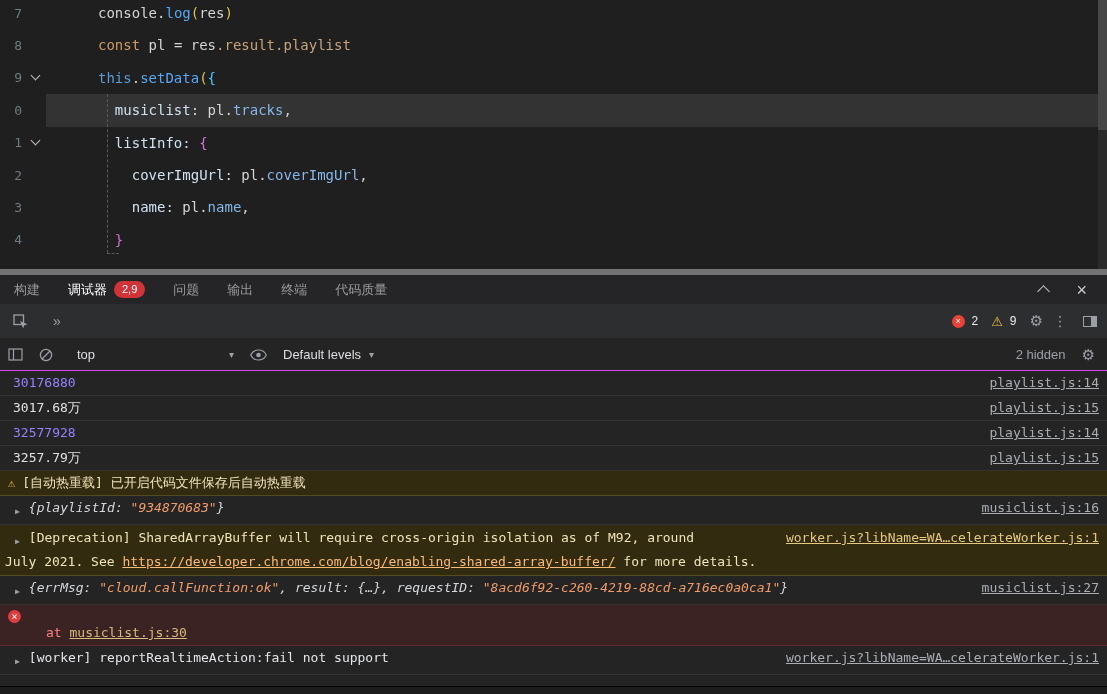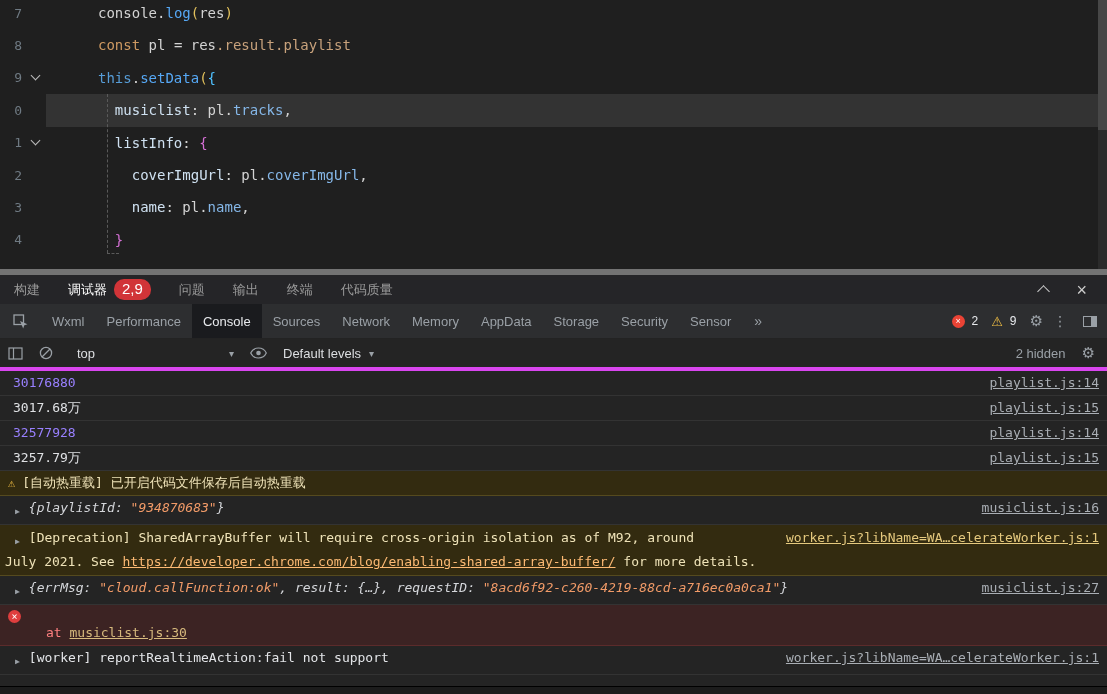--- a/index.html
+++ b/index.html
@@ -25,21 +25,21 @@
   .bracket-guide { position:absolute; left:107px; top:94px; height:159px; border-left:1px dashed #5a5a5a; }
   .bracket-guide-foot { position:absolute; left:107px; top:253px; width:12px; border-top:1px dashed #5a5a5a; }
   .ed-scroll { position:absolute; right:0; top:0; width:9px; height:269px; background:#2b2b2b; z-index:3; }
   .ed-thumb { width:100%; height:130px; background:#474747; }
 
   
   .panel-bar { height:35px; background:#252528; border-top:6px solid #737373;
                display:flex; align-items:center; padding:0 14px; font-size:13px; }
   .panel-tab { margin-right:28px; color:#9a9a9a; display:flex; align-items:center; gap:7px; cursor:default; }
   .panel-tab.active { color:#ffffff; }
-  .pbadge { background:#d13438; color:#fff; font-size:15px; padding:2px 8px; border-radius:10px; line-height:1.1; }
+  .pbadge { background:#d13438; color:#fff; font-size:11px; padding:2px 8px; border-radius:10px; line-height:1.1; }
   .panel-right { margin-left:auto; display:flex; align-items:center; gap:28px; padding-right:6px; }
   .chev-up { width:9px; height:9px; border-left:1.6px solid #cccccc; border-top:1.6px solid #cccccc;
              transform:rotate(45deg); margin-top:4px; }
   .xclose { color:#cccccc; font-size:18px; line-height:1; }
 
   
   .dt-bar { height:35px; background:#2d2e30; display:flex; align-items:stretch; font-size:13px;
             color:#9aa0a6; border-bottom:1px solid #232323; }
   .dt-inspect { display:flex; align-items:center; padding:0 13px; }
   .dt-tab { padding:0 11px; display:flex; align-items:center; white-space:nowrap; }
@@ -49,21 +49,21 @@
   .err-circ { background:#ea4335; color:#fff; width:13px; height:13px; border-radius:50%;
               display:inline-flex; align-items:center; justify-content:center; font-size:9px; line-height:1; }
   .dt-count { color:#e8eaed; font-size:12px; margin-right:6px; }
   .warn-tri { color:#f6c244; font-size:13px; }
   .gear { color:#9aa0a6; font-size:15px; }
   .kebab { color:#9aa0a6; font-size:14px; padding:0 3px; }
   .dock { width:14px; height:11px; border:1.4px solid #9aa0a6; position:relative; margin-left:6px; }
   .dock::after { content:""; position:absolute; right:0; top:0; bottom:0; width:5px; background:#9aa0a6; }
 
   
-  .ctoolbar { height:32px; background:#242424; border-bottom:4px solid #d946ef;
+  .ctoolbar { height:32px; background:#242424; border-bottom:1px solid #d946ef;
               display:flex; align-items:center; gap:16px; padding:0 8px; font-size:13px; color:#9aa0a6; }
   .tool-icon { display:flex; align-items:center; }
   .context { width:165px; display:flex; justify-content:space-between; align-items:center;
              color:#dddfe2; padding-left:8px; }
   .drop-arrow { color:#9aa0a6; font-size:10px; }
   .filter { width:237px; height:21px; background:transparent; border:1px solid #5f6368; color:#e8eaed;
             font-family:"Liberation Sans", sans-serif; font-size:13px; padding:0 7px; outline:none; }
   .filter::placeholder { color:#868a8e; }
   .levels { display:flex; align-items:center; gap:8px; color:#dddfe2; }
   .hidden-count { margin-left:auto; color:#9aa0a6; }
@@ -177,32 +177,20 @@
     </div>
   </div>
 
   <div class="dt-bar">
     <span class="dt-inspect">
       <svg width="15" height="15" viewBox="0 0 15 15">
         <rect x="1" y="1" width="9.5" height="9.5" fill="none" stroke="#9aa0a6" stroke-width="1.3"></rect>
         <path d="M7 7l7.5 3.2-3.2 1.1-1.1 3.2z" fill="#9aa0a6"></path>
       </svg>
     </span>
-    <div id="dt-tabs" style="display:flex;align-items:stretch;">
-        <div class="dt-tab">Wxml</div>
-        <div class="dt-tab">Performance</div>
-        <div class="dt-tab active">Console</div>
-        <div class="dt-tab">Sources</div>
-        <div class="dt-tab">Network</div>
-        <div class="dt-tab">Memory</div>
-        <div class="dt-tab">AppData</div>
-        <div class="dt-tab">Storage</div>
-        <div class="dt-tab">Security</div>
-        <div class="dt-tab">Sensor</div>
-      </div>
     <span class="dt-more">»</span>
     <div class="dt-right">
       <span class="err-circ">×</span>
       <span class="dt-count">2</span>
       <span class="warn-tri">⚠</span>
       <span class="dt-count">9</span>
       <span class="gear">⚙</span>
       <span class="kebab">⋮</span>
       <span class="dock"></span>
     </div>

